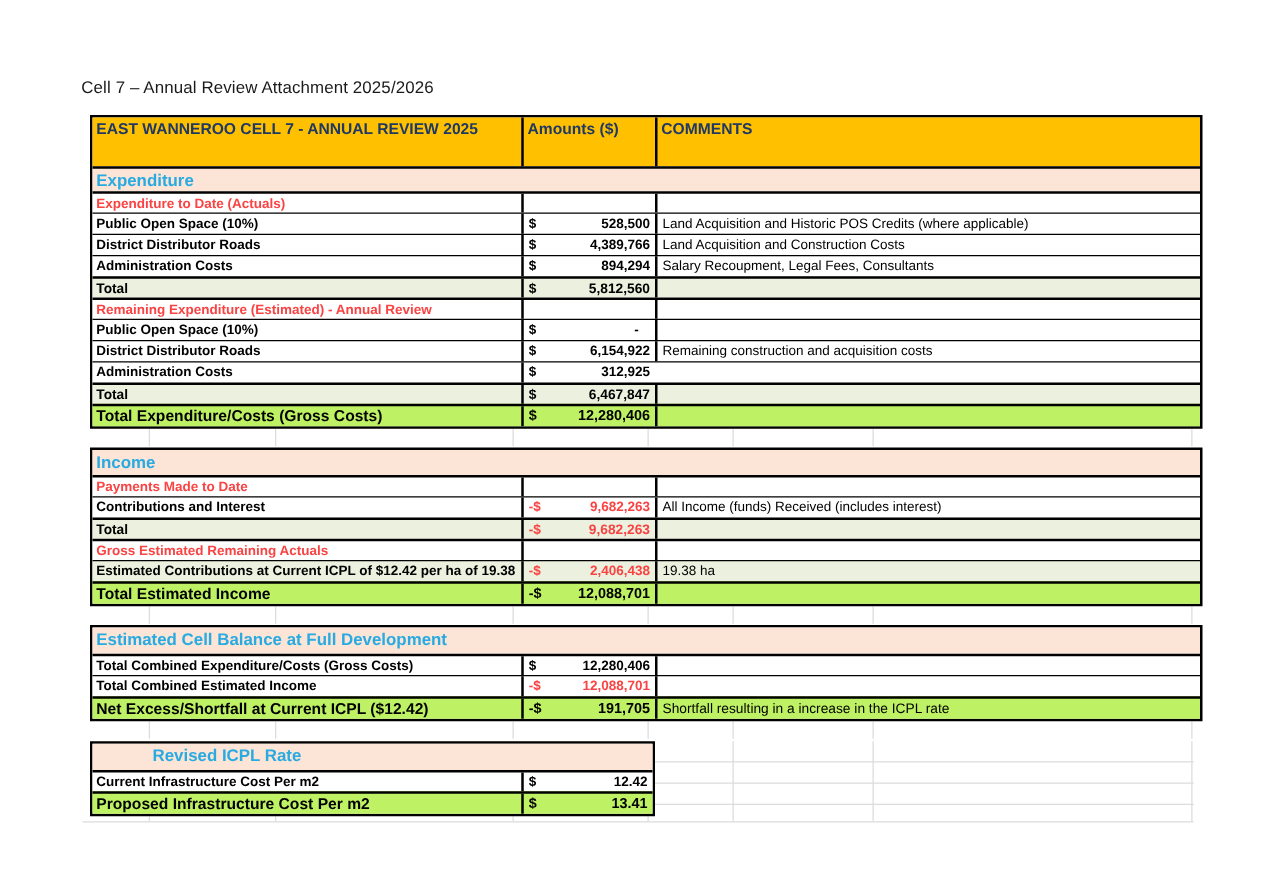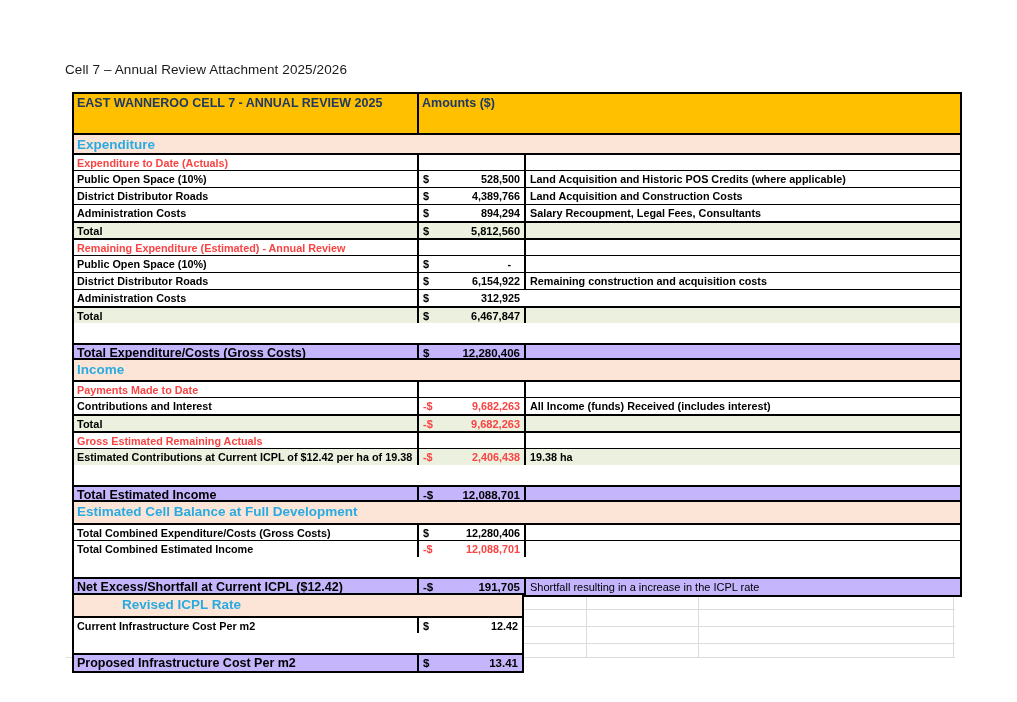--- a/index.html
+++ b/index.html
@@ -19,33 +19,33 @@
   .hc.c1{width:343px;}
   .hc.c2{width:107px;border-left:2px solid #000;}
   .hc.c3{flex:1;border-left:2px solid #000;}
 
   .sec-heading{height:19px;background:#FCE4D6;color:#29ABE2;font-weight:700;font-size:13.5px;
                padding:1px 3px 0 3px;border-top:2px solid #000;box-sizing:border-box;line-height:17px;}
   .tbl:first-of-type .sec-heading{border-top:2px solid #000;}
   .tbl .sec-heading.no-top{border-top:none;}
 
   .t-row{display:flex;height:17px;box-sizing:border-box;border-top:1px solid #000;background:#fff;align-items:center;}
-  .t-row.r-grand{height:18px;background:#c4b5fd;border-top:2px solid #000;margin-top:20px;}
+  .t-row.r-grand{height:18px;background:#bef264;border-top:2px solid #000;}
   .t-row.r-total{background:#EBF1DE;border-top:2px solid #000;}
   .t-row.r-item_green{background:#EBF1DE;}
   .t-row.r-sub{border-top:2px solid #000;}
   .rows .t-row:first-child{border-top:2px solid #000;}
 
   .c-label{box-sizing:border-box;width:343px;padding:0 3px;font-size:10.8px;font-weight:600;
            white-space:nowrap;overflow:hidden;align-self:stretch;display:flex;align-items:center;}
   .c-amt{box-sizing:border-box;width:107px;border-left:2px solid #000;align-self:stretch;
          display:flex;align-items:center;justify-content:space-between;padding:0 4px;
          font-size:10.8px;font-weight:600;}
   .c-comment{box-sizing:border-box;flex:1;border-left:2px solid #000;align-self:stretch;
-             display:flex;align-items:center;padding:0 4px;font-size:10.8px;font-weight:700;
+             display:flex;align-items:center;padding:0 4px;font-size:10.8px;font-weight:400;
              white-space:nowrap;overflow:hidden;}
   .narrow .c-amt{flex:1;}
 
   .r-sub .c-label{color:#FA4343;font-weight:700;}
   .r-total .c-label,.r-total .c-amt{font-weight:700;font-size:11px;}
   .r-grand .c-label{font-weight:700;font-size:12.5px;}
   .r-grand .c-amt{font-weight:700;font-size:11.5px;}
   .r-grand .c-comment{font-weight:400;font-size:11px;}
   .c-amt.red{color:#FA4343;font-weight:700;}
   .val.dash{padding-right:9px;}
@@ -89,20 +89,21 @@
       <div class="gl" style="left: 519px; top: 609px; width: 436px; height: 1px;"></div>
       <div class="gl" style="left: 519px; top: 626px; width: 436px; height: 1px;"></div>
       <div class="gl" style="left: 519px; top: 643px; width: 436px; height: 1px;"></div>
       <div class="gl" style="left: 66px; top: 657px; width: 889px; height: 1px;"></div>
     </div>
 
   <section class="tbl" style="top:92px;">
     <div class="hdr-row">
       <div class="hc c1">EAST WANNEROO CELL 7 - ANNUAL REVIEW 2025</div>
       <div class="hc c2">Amounts ($)</div>
+      <div class="hc c3">COMMENTS</div>
     </div>
     <div class="sec-heading" style="height:20px;">Expenditure</div>
     <div class="rows">
         <div class="t-row r-sub">
           <div class="c-label">Expenditure to Date (Actuals)</div>
           <div class="c-amt">
             <span class="cur"></span>
             <span class="val"></span>
           </div>
           <div class="c-comment"></div>

